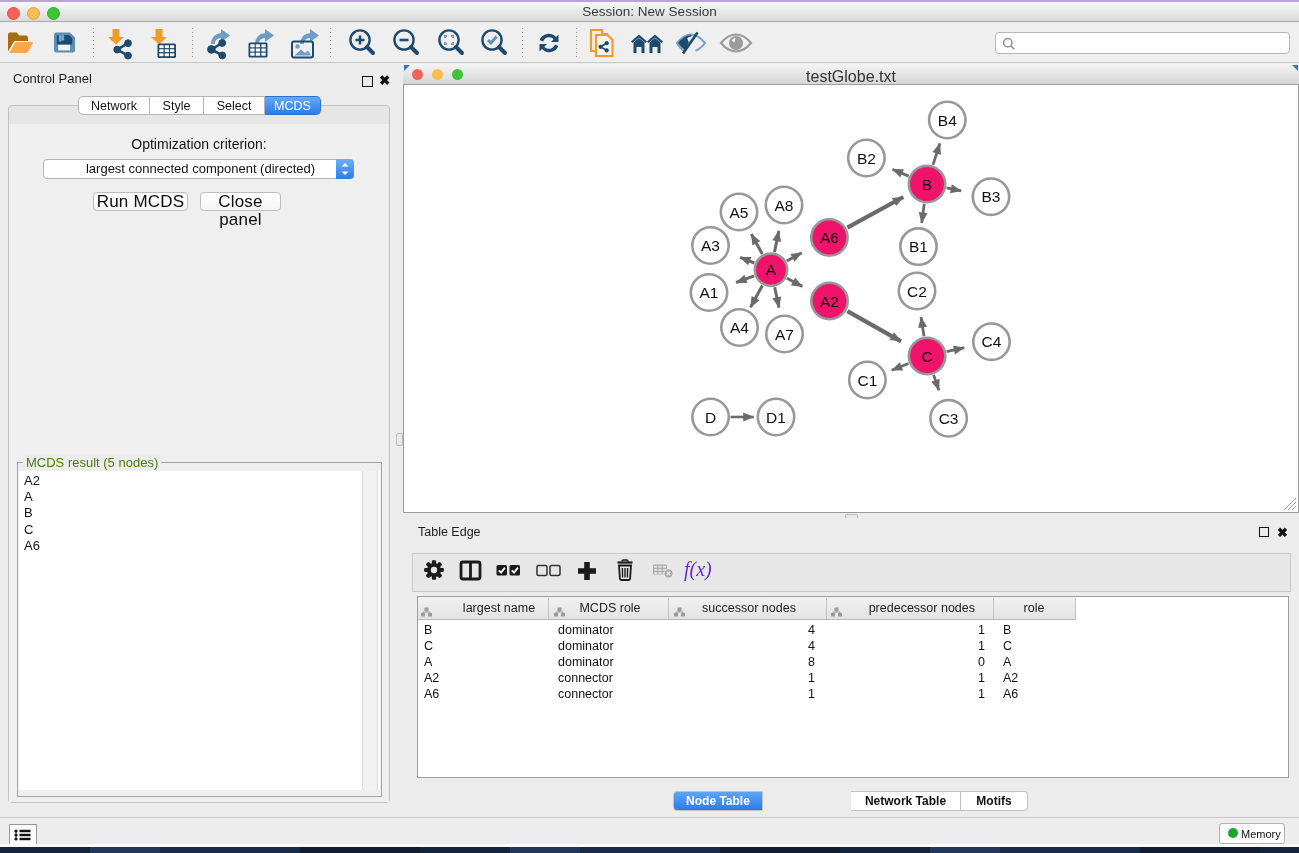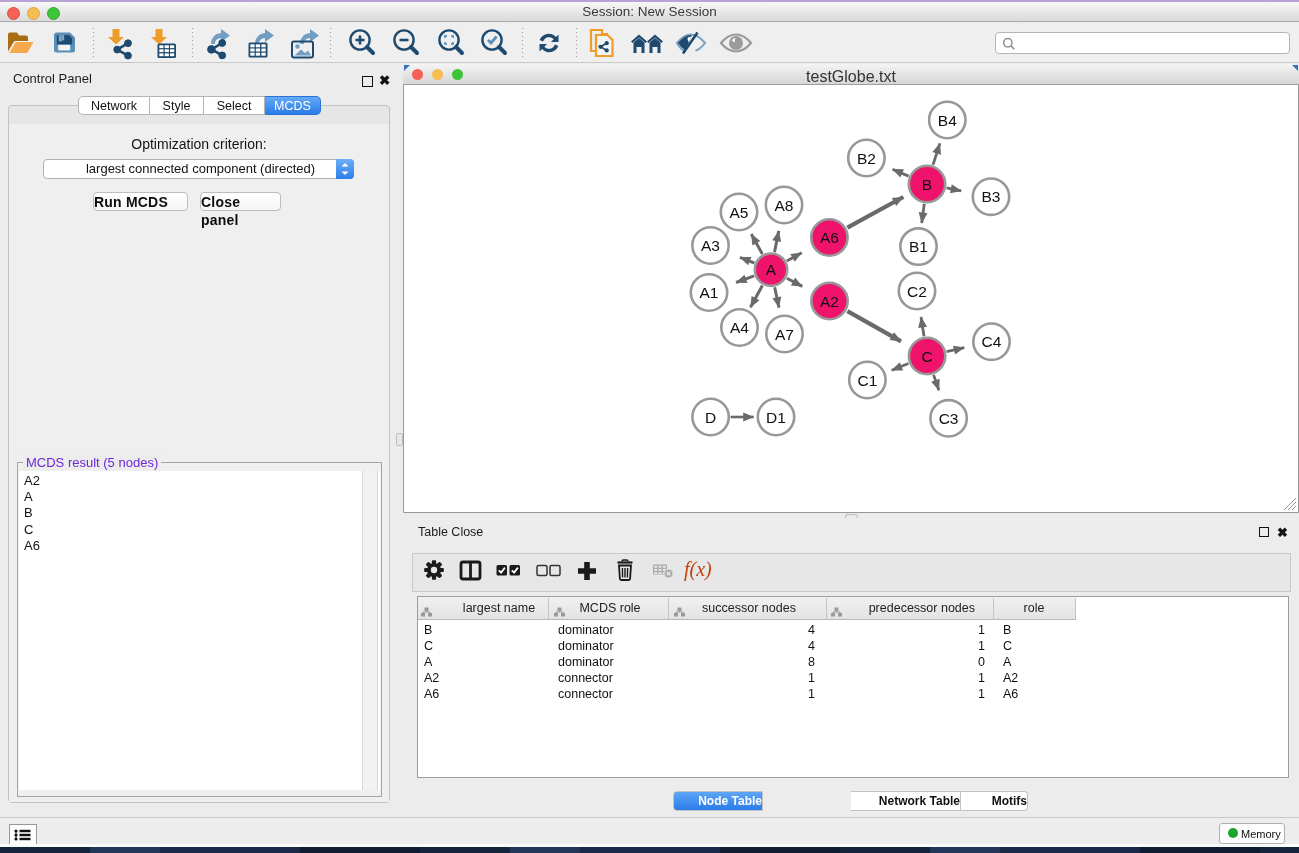--- a/index.html
+++ b/index.html
@@ -17,40 +17,40 @@
 #search { left:995px; top:32px; width:295px; height:22px; background:#fff; border:1px solid #b5b5b5; border-radius:4px; }
 
 #cpanel { left:0; top:63px; width:391px; height:754px; background:#ececec; }
 #cp-title { left:13px; top:71px; font-size:13px; color:#1c1c1c; }
 #cp-box { left:8px; top:105px; width:382px; height:698px; border:1px solid #c2c2c2; border-radius:4px; background:#e6e6e6; }
 .tab { position:absolute; top:96px; height:19px; background:#fff; border:1px solid #b4b4b4; border-left:none; font-size:12.5px; font-weight:normal; color:#111; text-align:center; line-height:18px; }
 .tabsel { background:linear-gradient(180deg,#66aaf7,#2a7ce8); color:#fff; border-color:#2a72d8; }
 #optlabel { left:8px; top:136px; width:382px; text-align:center; font-size:14px; color:#141414; }
 #dropdown { left:43px; top:159px; width:311px; height:20px; background:#fff; border:1px solid #b2b2b2; border-radius:4px; font-size:13px; color:#111; text-align:center; line-height:18px; padding-right:18px;padding-left:22px; }
 #stepper { left:336px; top:159px; width:18px; height:20px; border-radius:0 4px 4px 0; background:linear-gradient(180deg,#6cb0f8,#2d7ce9); }
-.btn { position:absolute; top:192px; height:19px; background:linear-gradient(180deg,#ffffff,#f4f4f4); border:1px solid #bdbdbd; border-radius:4px; font-size:14px; font-weight:bold; color:#0c0c0c; line-height:18px; letter-spacing:0.2px; }
+.btn { position:absolute; top:192px; height:19px; background:linear-gradient(180deg,#ffffff,#f4f4f4); border:1px solid #bdbdbd; border-radius:4px; font-size:17px; font-weight:normal; color:#0c0c0c; text-align:center; line-height:18px; letter-spacing:0.2px; }
 #groupbox { left:17px; top:462px; width:365px; height:335px; border:1px solid #a5a5a5; }
-#grouptitle { left:23px; top:455px; background:#ececec; padding:0 3px; font-size:13px; color:#6d28d9; }
+#grouptitle { left:23px; top:455px; background:#ececec; padding:0 3px; font-size:13px; color:#4d7c0f; }
 #mcdslist { left:19px; top:471px; width:361px; height:319px; background:#fff; font-size:13px; color:#111; line-height:16.2px; padding:2px 0 0 5px; }
 #mcdsscroll { left:362px; top:471px; width:16px; height:319px; background:#f2f2f2; border-left:1px solid #d8d8d8; border-right:1px solid #d8d8d8; }
 
 #netwin { left:403px; top:64px; width:896px; height:449px; border:1px solid #989898; border-radius:4px 4px 0 0; background:#fff; }
 #nettitle { left:403px; top:64px; width:896px; height:21px; background:linear-gradient(180deg,#f4f4f4,#d6d6d6); border-bottom:1px solid #9e9e9e; border-radius:4px 4px 0 0; }
 #nettext { left:403px; top:68px; width:896px; text-align:center; font-size:16px; color:#333; }
 .slight { width:11px; height:11px; border-radius:50%; top:69px; }
 
 #tpanel { left:404px; top:518px; width:895px; height:299px; background:#ececec; }
 #tp-title { left:418px; top:525px; font-size:12.5px; color:#1c1c1c; }
 #tp-toolbar { left:412px; top:553px; width:879px; height:39px; background:#e7e7e7; border:1px solid #c9c9c9; }
 #tablebox { left:417px; top:596px; width:872px; height:182px; background:#fff; border:1px solid #9e9e9e; }
 #thead { left:418px; top:597px; width:658px; height:23px; background:linear-gradient(180deg,#f1f1f1,#e3e3e3); border-bottom:1px solid #b8b8b8; }
 .colsep { position:absolute; top:598px; height:21px; width:1px; background:#c4c4c4; }
 .hdr { position:absolute; top:601px; font-size:12.5px; color:#222; }
 .cell { position:absolute; font-size:12.5px; color:#111; }
-.ttab { position:absolute; top:791px; height:20px; background:#fff; border:1px solid #c2c2c2; border-left:none; font-size:12px; font-weight:bold; color:#111; text-align:right; line-height:19px; }
+.ttab { position:absolute; top:791px; height:20px; background:#fff; border:1px solid #c2c2c2; border-left:none; font-size:12px; font-weight:bold; color:#111; text-align:center; line-height:19px; }
 .ttabsel { background:linear-gradient(180deg,#5ea5f7,#2a7ce8); color:#fff; }
 
 #statusbar { left:0; top:817px; width:1299px; height:30px; background:#ededed; border-top:1px solid #c9c9c9; }
 #listbtn { left:9px; top:824px; width:28px; height:21px; background:#fdfdfd; border:1px solid #989898; }
 #membtn { left:1219px; top:823px; width:66px; height:21px; background:#fdfdfd; border:1px solid #b0b0b0; border-radius:3px; font-size:12px; color:#111; }
 #bottomlight { left:0; top:844px; width:1299px; height:3px; background:#fafafa; }
 #bottomdark { left:0; top:847px; width:1299px; height:6px; background:repeating-linear-gradient(90deg,#15243d 0 90px,#22365a 90px 160px,#182a48 160px 300px,#101c31 300px 420px); }
 </style>
 </head>
 <body>
@@ -295,21 +295,21 @@
 <svg class="abs" style="left:404px;top:65px;" width="6" height="6">
     <path d="M0 0 H6 L0 6 Z" fill="#3a6fc4"></path>
   </svg>
 <svg class="abs" style="left:1292px;top:65px;" width="6" height="6">
     <path d="M0 0 H6 V6 Z" fill="#3a6fc4"></path>
   </svg>
 <div class="abs" style="left:396px;top:433px;width:7px;height:13px;background:#e8e8e8;border:1px solid #bdbdbd;border-radius:2px;"></div>
 <div class="abs" style="left:845px;top:514px;width:13px;height:5px;background:#e8e8e8;border:1px solid #bdbdbd;border-radius:2px;"></div>
 
 <div class="abs" id="tpanel"></div>
-<div class="abs" id="tp-title">Table Close</div>
+<div class="abs" id="tp-title">Table Edge</div>
 <div class="abs" style="left:1259px;top:527px;width:10px;height:10px;border:1.5px solid #111;"></div>
 <div class="abs" style="left:1277px;top:525px;font-size:13px;font-weight:bold;color:#111;">✖</div>
 <div class="abs" id="tp-toolbar"></div>
 <svg class="abs" style="left:423px;top:559px;" width="22" height="22">
     <rect x="-2.1" y="-9.8" width="4.2" height="4.2" rx="1" transform="rotate(0 11 11) translate(11 11)" fill="#1a1a1a"></rect>
     <rect x="-2.1" y="-9.8" width="4.2" height="4.2" rx="1" transform="rotate(45 11 11) translate(11 11)" fill="#1a1a1a"></rect>
     <rect x="-2.1" y="-9.8" width="4.2" height="4.2" rx="1" transform="rotate(90 11 11) translate(11 11)" fill="#1a1a1a"></rect>
     <rect x="-2.1" y="-9.8" width="4.2" height="4.2" rx="1" transform="rotate(135 11 11) translate(11 11)" fill="#1a1a1a"></rect>
     <rect x="-2.1" y="-9.8" width="4.2" height="4.2" rx="1" transform="rotate(180 11 11) translate(11 11)" fill="#1a1a1a"></rect>
     <rect x="-2.1" y="-9.8" width="4.2" height="4.2" rx="1" transform="rotate(225 11 11) translate(11 11)" fill="#1a1a1a"></rect>
@@ -350,21 +350,21 @@
     <rect x="10.8" y="5.7" width="3.1" height="2.0" fill="#e7e7e7"></rect>
     <rect x="2.2" y="8.9" width="3.1" height="2.0" fill="#e7e7e7"></rect>
     <rect x="6.5" y="8.9" width="3.1" height="2.0" fill="#e7e7e7"></rect>
     <rect x="10.8" y="8.9" width="3.1" height="2.0" fill="#e7e7e7"></rect>
     <rect x="2.2" y="12.1" width="3.1" height="2.0" fill="#e7e7e7"></rect>
     <rect x="6.5" y="12.1" width="3.1" height="2.0" fill="#e7e7e7"></rect>
     <rect x="10.8" y="12.1" width="3.1" height="2.0" fill="#e7e7e7"></rect>
     <circle cx="16.5" cy="13.5" r="4.5" fill="#a8a8a8" stroke="#e7e7e7" stroke-width="1"></circle>
     <path d="M14.7 11.7 L18.3 15.3 M18.3 11.7 L14.7 15.3" stroke="#e7e7e7" stroke-width="1.4"></path>
   </svg>
-<div class="abs" style="left:684px;top:558px;font-family:'Liberation Serif',serif;font-style:italic;font-size:20px;color:#c2410c;">f(x)</div>
+<div class="abs" style="left:684px;top:558px;font-family:'Liberation Serif',serif;font-style:italic;font-size:20px;color:#6d28d9;">f(x)</div>
 <div class="abs" id="tablebox"></div>
 <div class="abs" id="thead"></div>
 <div class="colsep" style="left:548px;"></div>
 <div class="colsep" style="left:668px;"></div>
 <div class="colsep" style="left:826px;"></div>
 <div class="colsep" style="left:993px;"></div>
 <div class="colsep" style="left:1075px;"></div>
 <div class="abs" style="left:421px;top:603px;"><svg width="11" height="10">
       <g fill="#9a9a9a">
         <rect x="3.5" y="0.5" width="4" height="3.5"></rect>

